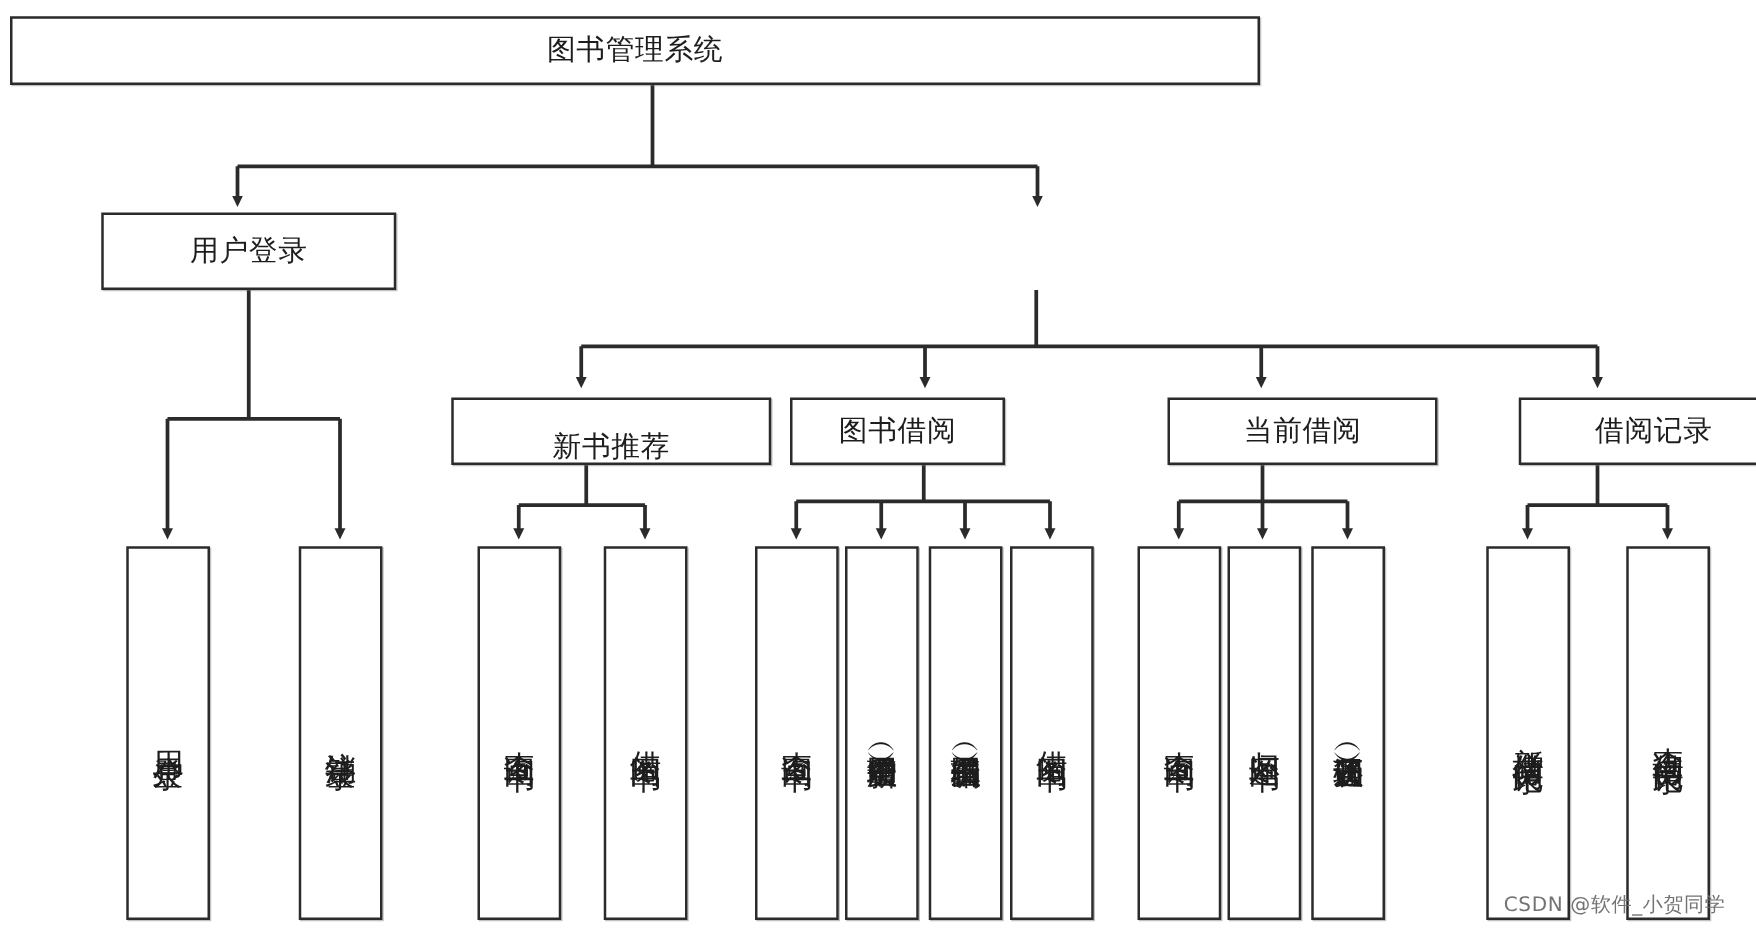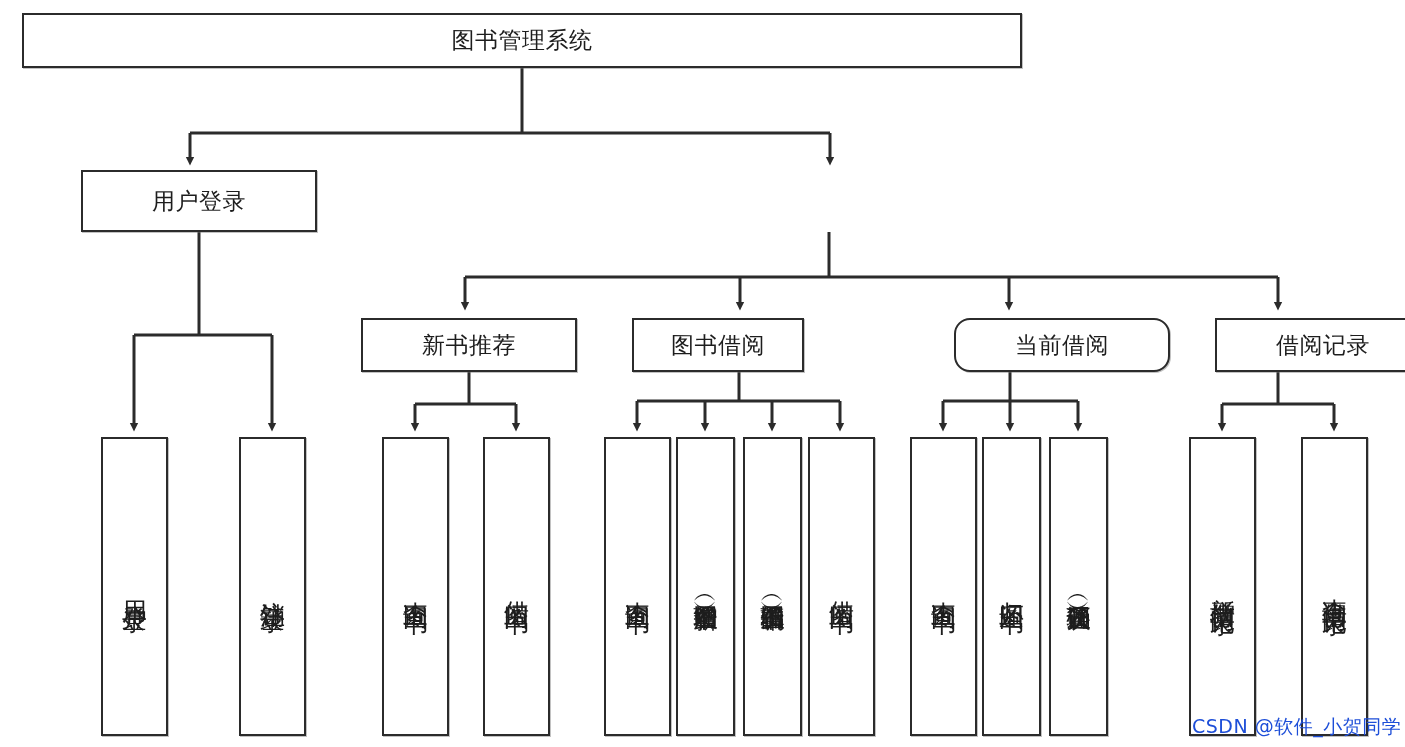--- a/index.html
+++ b/index.html
@@ -61,24 +61,25 @@
     line-height: 1.0;
     letter-spacing: 3px;
     white-space: nowrap;
   }
   .node.vert.tight .label {
     font-size: 24px;
     letter-spacing: 0px;
   }
   .watermark {
     position: absolute;
-    color: #1d4ed8;
-    font-size: 19px;
+    color: #737373;
+    font-size: 16px;
     white-space: nowrap;
     letter-spacing: 0.5px;
+    margin-left: 11px;
   }
 </style>
 </head>
 <body>
 
 <div id="canvas">
 
   <svg id="edges" viewBox="0 0 1405 747" xmlns="http://www.w3.org/2000/svg">
     <defs>
       <marker id="arrow" markerWidth="12" markerHeight="12" refX="1.5" refY="5" orient="auto" markerUnits="userSpaceOnUse">
@@ -123,35 +124,35 @@
       <path d="M1010,401 L1010,424" marker-end="url(#arrow)"></path>
       <path d="M1078,401 L1078,424" marker-end="url(#arrow)"></path>
 
       <path d="M1278,372 L1278,404"></path>
       <path d="M1222,404 L1334,404"></path>
       <path d="M1222,404 L1222,424" marker-end="url(#arrow)"></path>
       <path d="M1334,404 L1334,424" marker-end="url(#arrow)"></path>
     </g>
   </svg>
 
-  <div class="node horiz root" style="left:22px; top:13px; width:1000px; height:55px;">
+  <div class="node horiz root" style="left:8px; top:13px; width:1000px; height:55px;">
     <span class="label">图书管理系统</span>
   </div>
 
   <div class="node horiz" style="left:81px; top:170px; width:236px; height:62px;">
     <span class="label">用户登录</span>
   </div>
 
-  <div class="node horiz" style="left:361px; top:318px; width:216px; height:54px;">
+  <div class="node horiz" style="left:361px; top:318px; width:256px; height:54px;align-items:flex-end;">
     <span class="label">新书推荐</span>
   </div>
   <div class="node horiz" style="left:632px; top:318px; width:172px; height:54px;">
     <span class="label">图书借阅</span>
   </div>
-  <div class="node horiz" style="left:954px; top:318px; width:216px; height:54px;border-radius:16px;">
+  <div class="node horiz" style="left:934px; top:318px; width:216px; height:54px;">
     <span class="label">当前借阅</span>
   </div>
   <div class="node horiz" style="left:1170px; top:318px; width:216px; height:54px;margin-left:45px;">
     <span class="label">借阅记录</span>
   </div>
 
   <div class="node vert" style="left:101px; top:437px; width:67px; height:299px;">
     <span class="label">用户登录</span>
   </div>
   <div class="node vert" style="left:239px; top:437px; width:67px; height:299px;">

